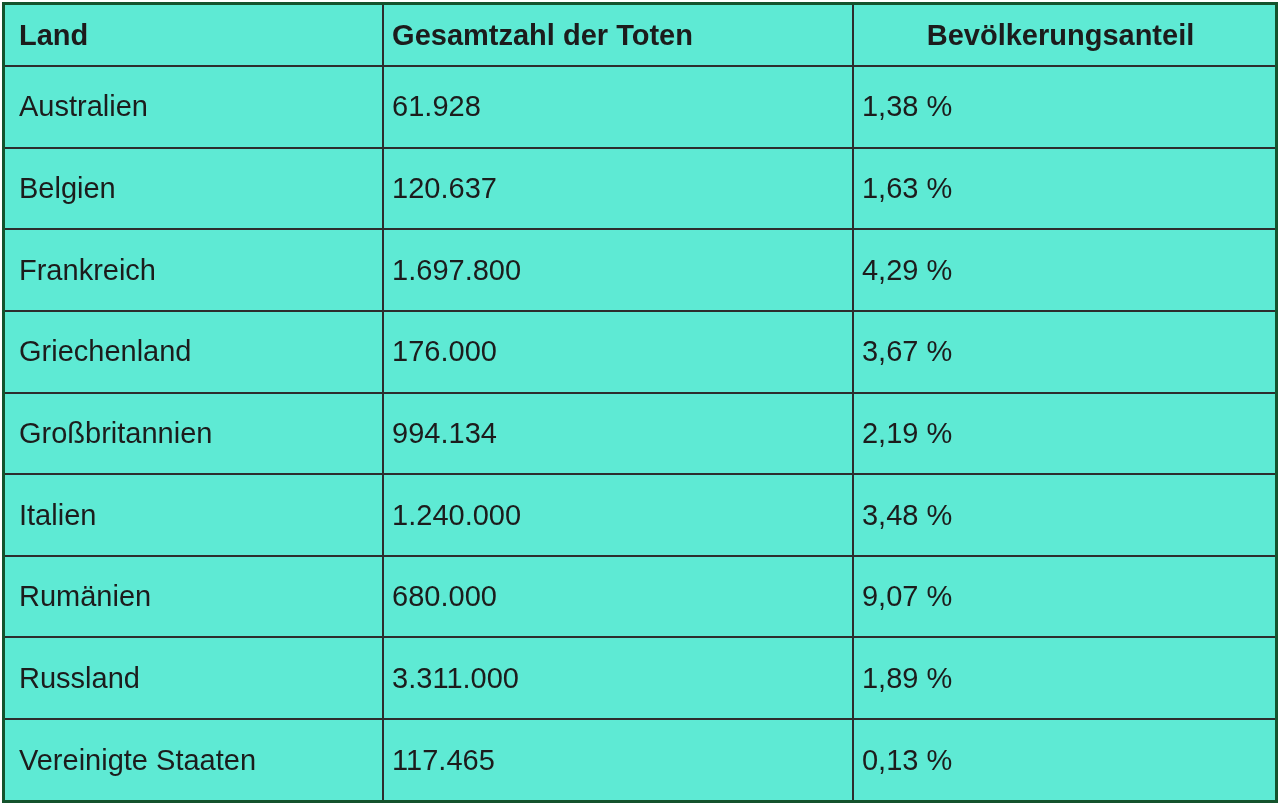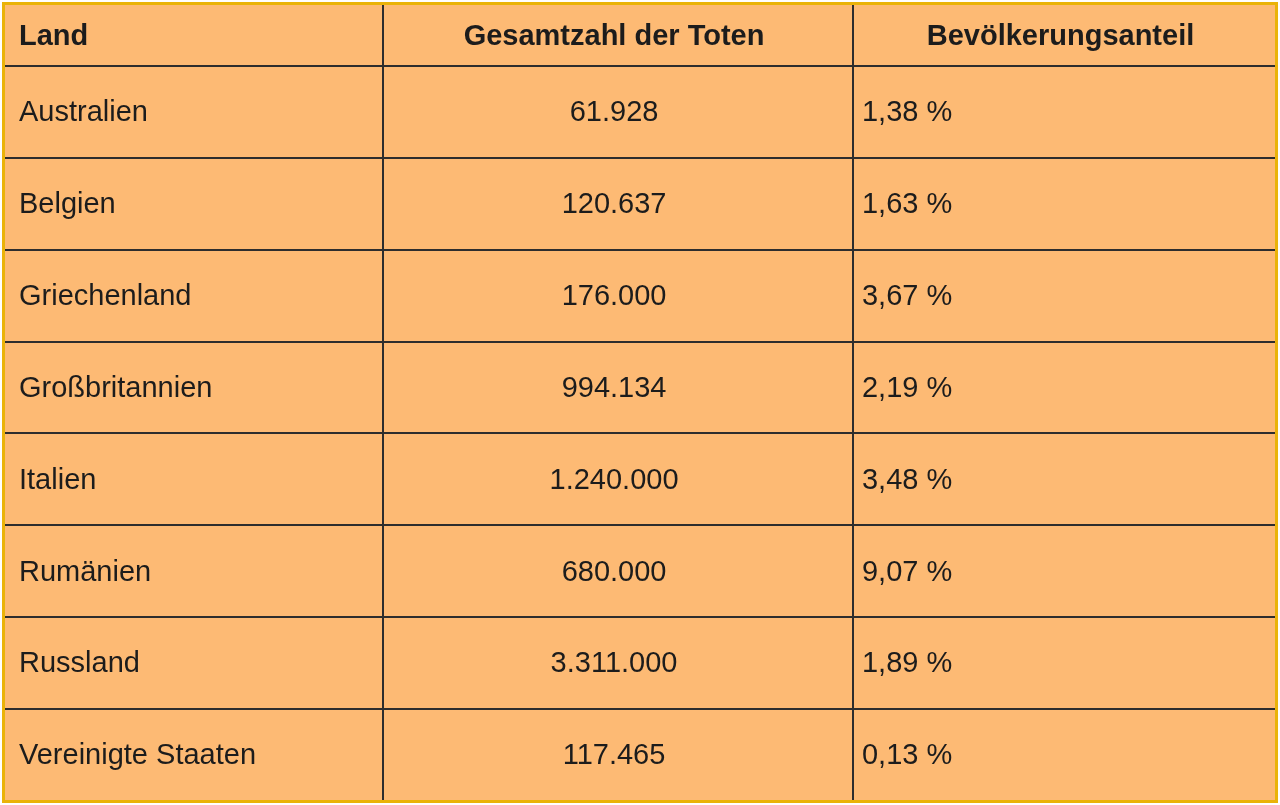--- a/index.html
+++ b/index.html
@@ -15,39 +15,39 @@
     box-sizing: border-box;
     width: 1280px;
     height: 805px;
     padding: 2px;
   }
   table.data-table {
     width: 100%;
     height: 100%;
     border-collapse: collapse;
     table-layout: fixed;
-    background: #fdba74;
-    border: 3px solid #eab308;
+    background: #5eead4;
+    border: 3px solid #14532d;
   }
   table.data-table th,
   table.data-table td {
     border: 2px solid #2d2d2d;
     font-size: 29px;
     color: #1c1c1c;
     vertical-align: middle;
     height: 63px;
     overflow: hidden;
     white-space: nowrap;
   }
   table.data-table th {
     font-weight: bold;
     height: 58px;
   }
   .col-land  { width: 29.7%; text-align: left;  padding-left: 14px;  padding-right: 8px; }
-  .col-total { width: 37.1%; text-align: center; padding-right: 16px; padding-left: 8px; }
+  .col-total { width: 37.1%; text-align: left; padding-right: 16px; padding-left: 8px; }
   .col-share { width: 33.2%; padding-right: 16px; padding-left: 8px; }
 </style>
 </head>
 <body>
 
 <div class="table-wrap">
   <table class="data-table">
     <thead>
       <tr>
         <th class="col-land">Land</th>
@@ -58,20 +58,25 @@
     <tbody id="table-body">
         <tr>
           <td class="col-land">Australien</td>
           <td class="col-total">61.928</td>
           <td class="col-share">1,38 %</td>
         </tr>
         <tr>
           <td class="col-land">Belgien</td>
           <td class="col-total">120.637</td>
           <td class="col-share">1,63 %</td>
+        </tr>
+        <tr>
+          <td class="col-land">Frankreich</td>
+          <td class="col-total">1.697.800</td>
+          <td class="col-share">4,29 %</td>
         </tr>
         <tr>
           <td class="col-land">Griechenland</td>
           <td class="col-total">176.000</td>
           <td class="col-share">3,67 %</td>
         </tr>
         <tr>
           <td class="col-land">Großbritannien</td>
           <td class="col-total">994.134</td>
           <td class="col-share">2,19 %</td>

